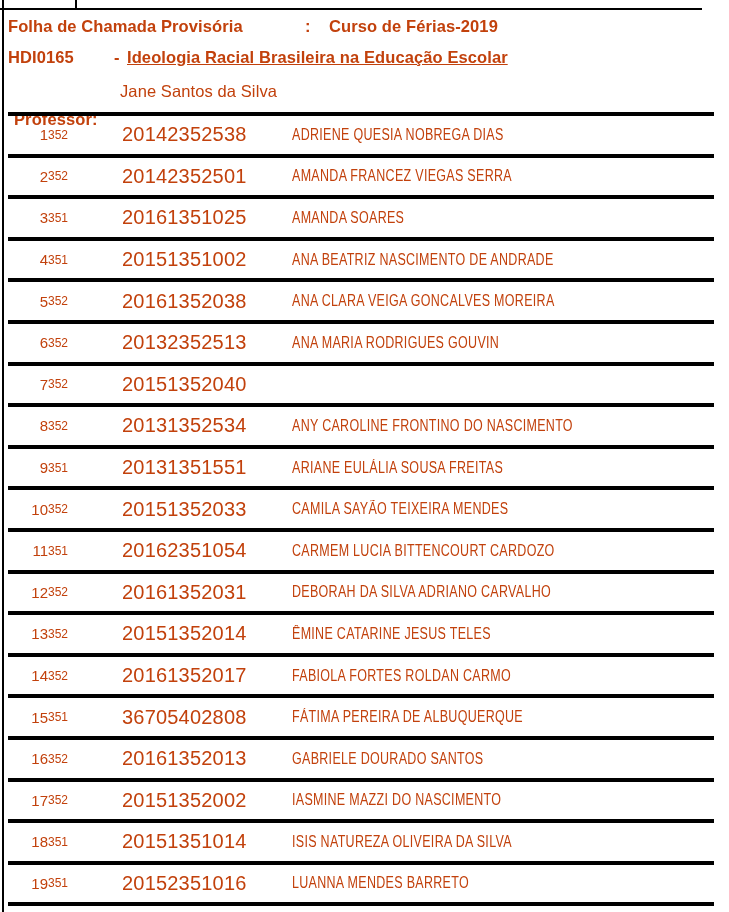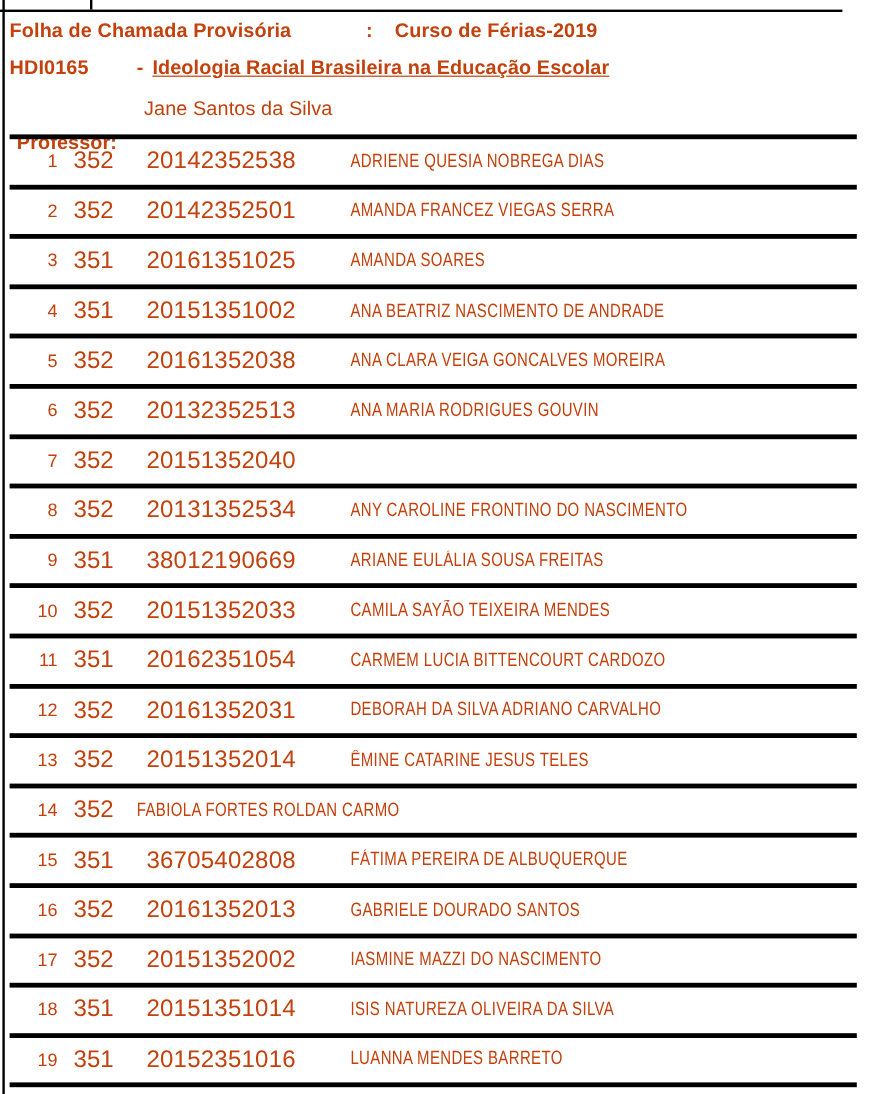--- a/index.html
+++ b/index.html
@@ -34,21 +34,21 @@
   }
   .row {
     display: flex;
     align-items: center;
     height: 41.6px;
     border-top: 4px solid #000000;
     box-sizing: border-box;
   }
   .c { white-space: nowrap; }
   .c-num  { width: 40px;  text-align: right;  font-size: 15px; }
-  .c-cls  { width: 60px;  text-align: center; font-size: 20px; }
+  .c-cls  { width: 60px;  text-align: left; font-size: 12px; }
   .c-id   { width: 178px; padding-left: 14px; font-size: 20px; letter-spacing: 0.2px; box-sizing: border-box; }
   .c-name { flex: 1; padding-left: 6px; font-size: 16px; overflow: hidden; }
   .nm {
     display: inline-block;
     transform: scaleX(0.78);
     transform-origin: left center;
     letter-spacing: 0.4px;
   }
 </style>
 </head>
@@ -137,21 +137,21 @@
       <div class="c c-cls">352</div>
       <div class="c c-id">20131352534</div>
       <div class="c c-name">
         <span class="nm">ANY CAROLINE FRONTINO DO NASCIMENTO</span>
       </div>
     </div>
 
     <div class="row">
       <div class="c c-num">9</div>
       <div class="c c-cls">351</div>
-      <div class="c c-id">38012190669</div>
+      <div class="c c-id">20131351551</div>
       <div class="c c-name">
         <span class="nm">ARIANE EULÁLIA SOUSA FREITAS</span>
       </div>
     </div>
 
     <div class="row">
       <div class="c c-num">10</div>
       <div class="c c-cls">352</div>
       <div class="c c-id">20151352033</div>
       <div class="c c-name">
@@ -182,20 +182,21 @@
       <div class="c c-cls">352</div>
       <div class="c c-id">20151352014</div>
       <div class="c c-name">
         <span class="nm">ÊMINE CATARINE JESUS TELES</span>
       </div>
     </div>
 
     <div class="row">
       <div class="c c-num">14</div>
       <div class="c c-cls">352</div>
+      <div class="c c-id">20161352017</div>
       <div class="c c-name">
         <span class="nm">FABIOLA FORTES ROLDAN CARMO</span>
       </div>
     </div>
 
     <div class="row">
       <div class="c c-num">15</div>
       <div class="c c-cls">351</div>
       <div class="c c-id">36705402808</div>
       <div class="c c-name">

